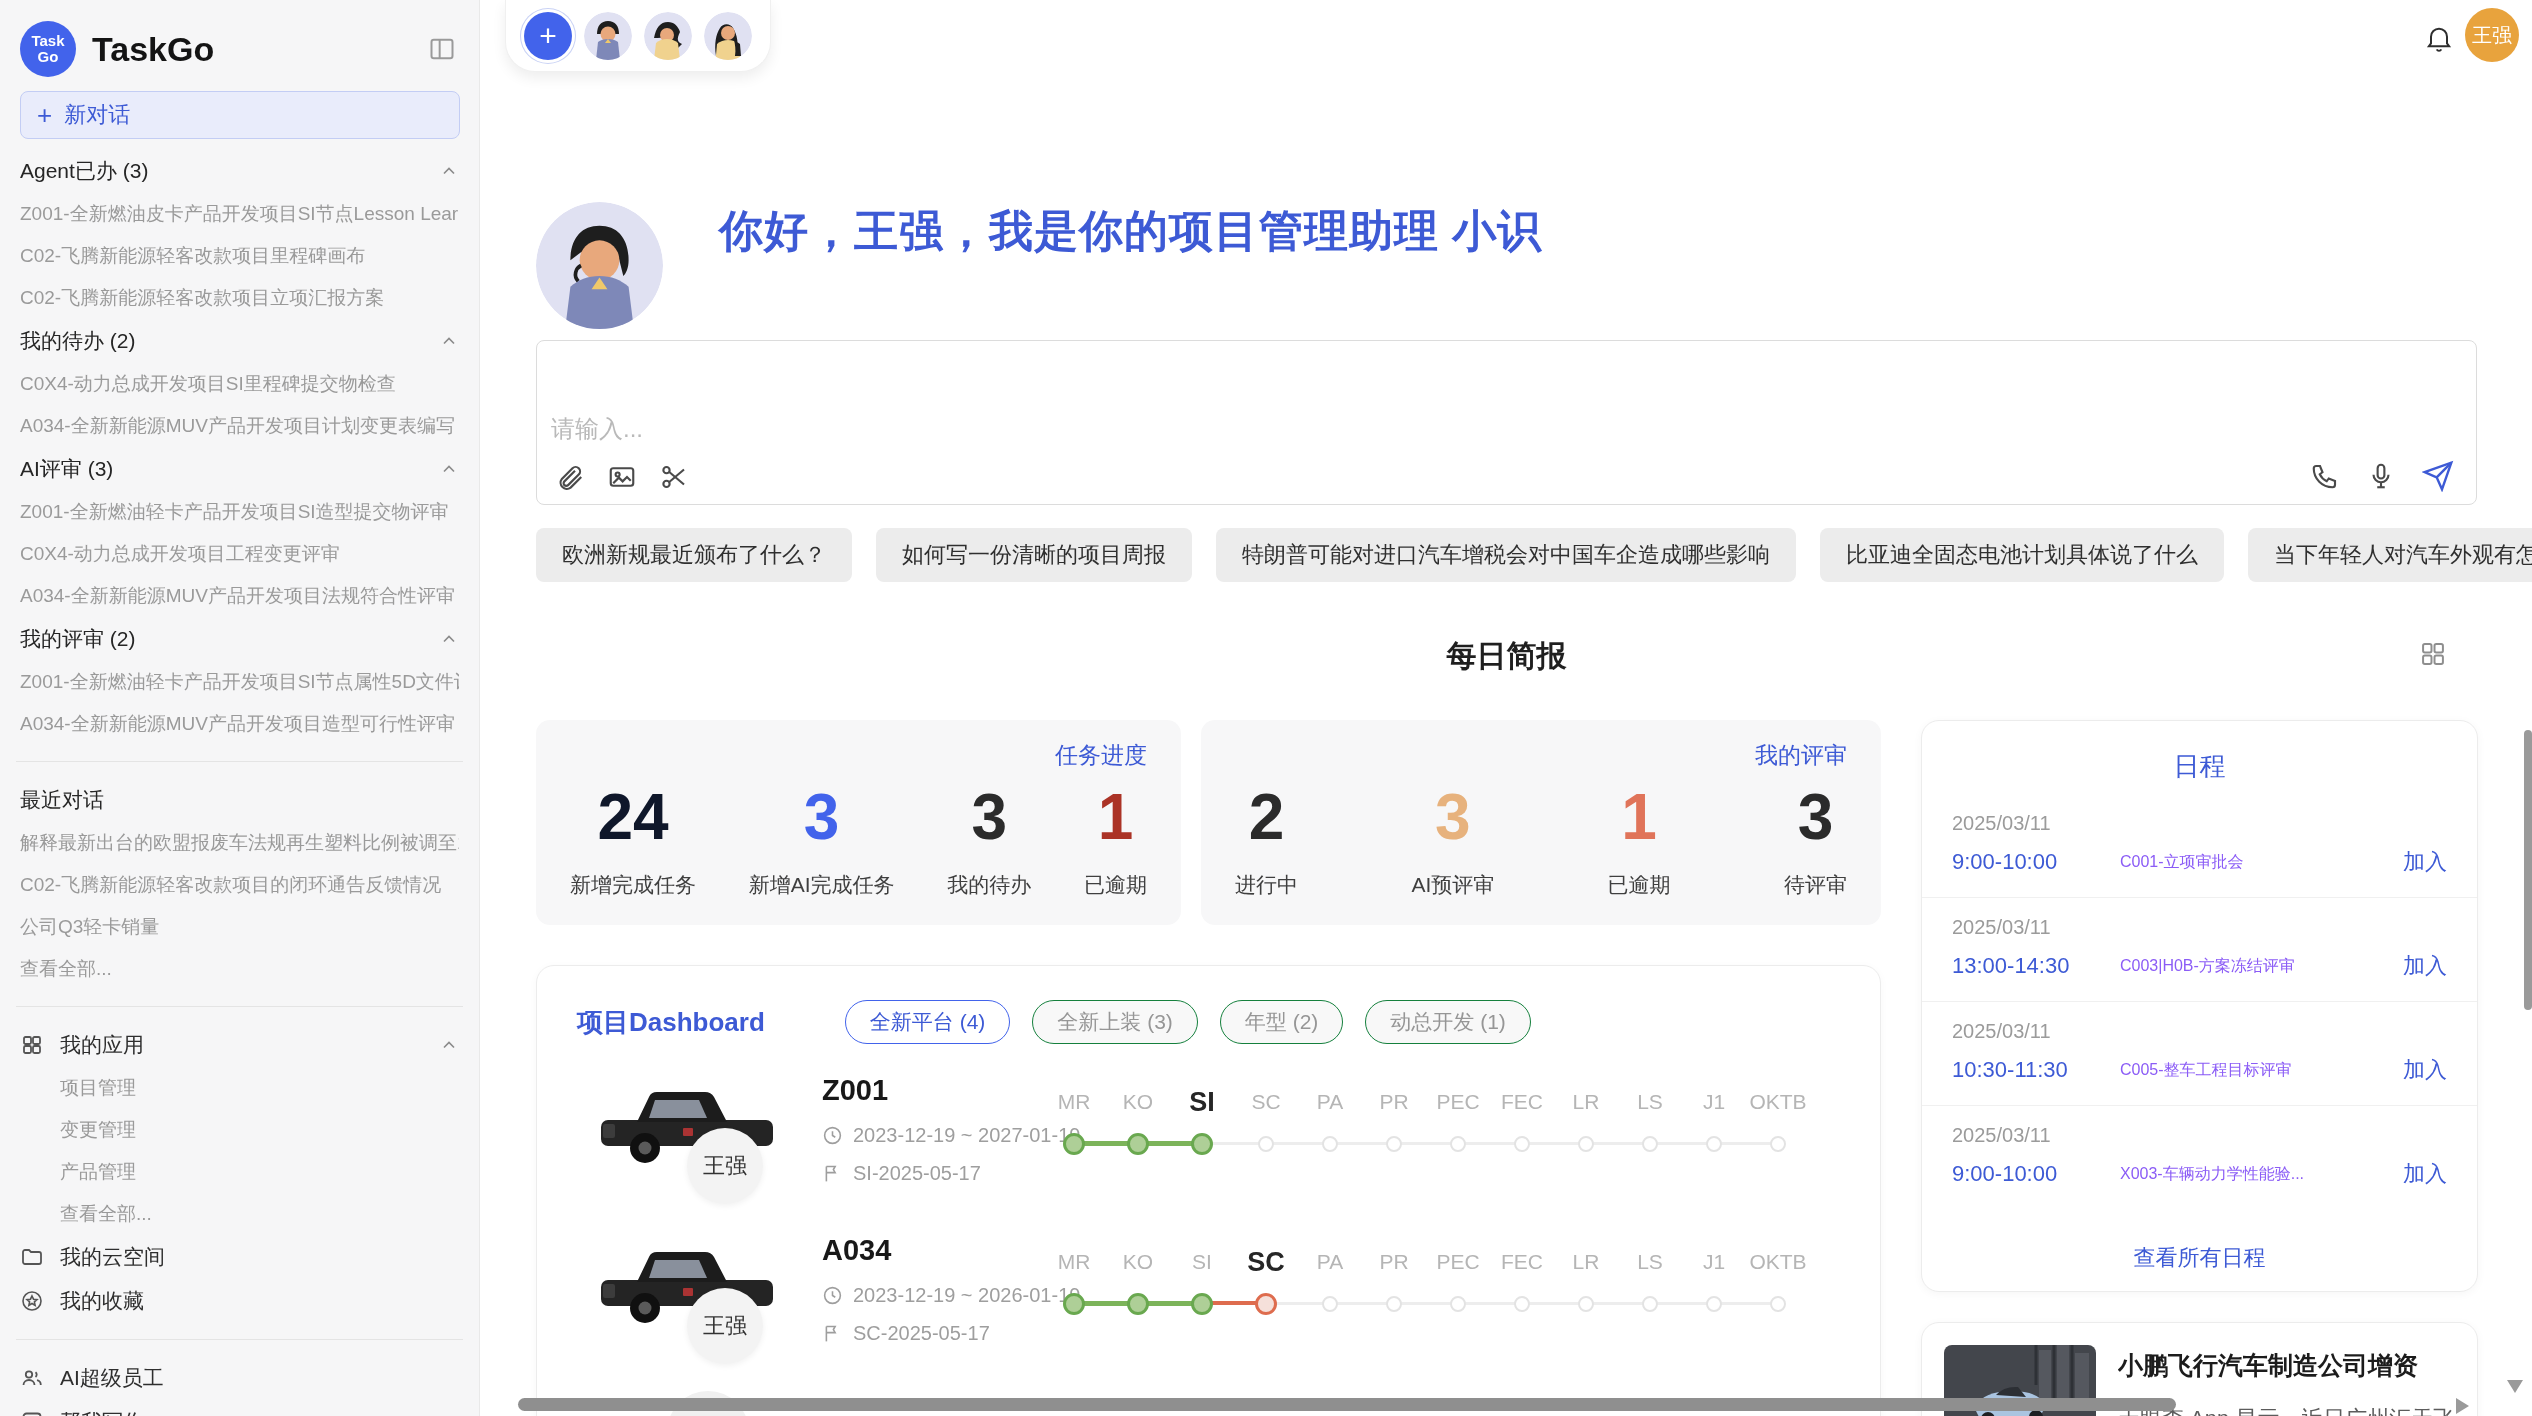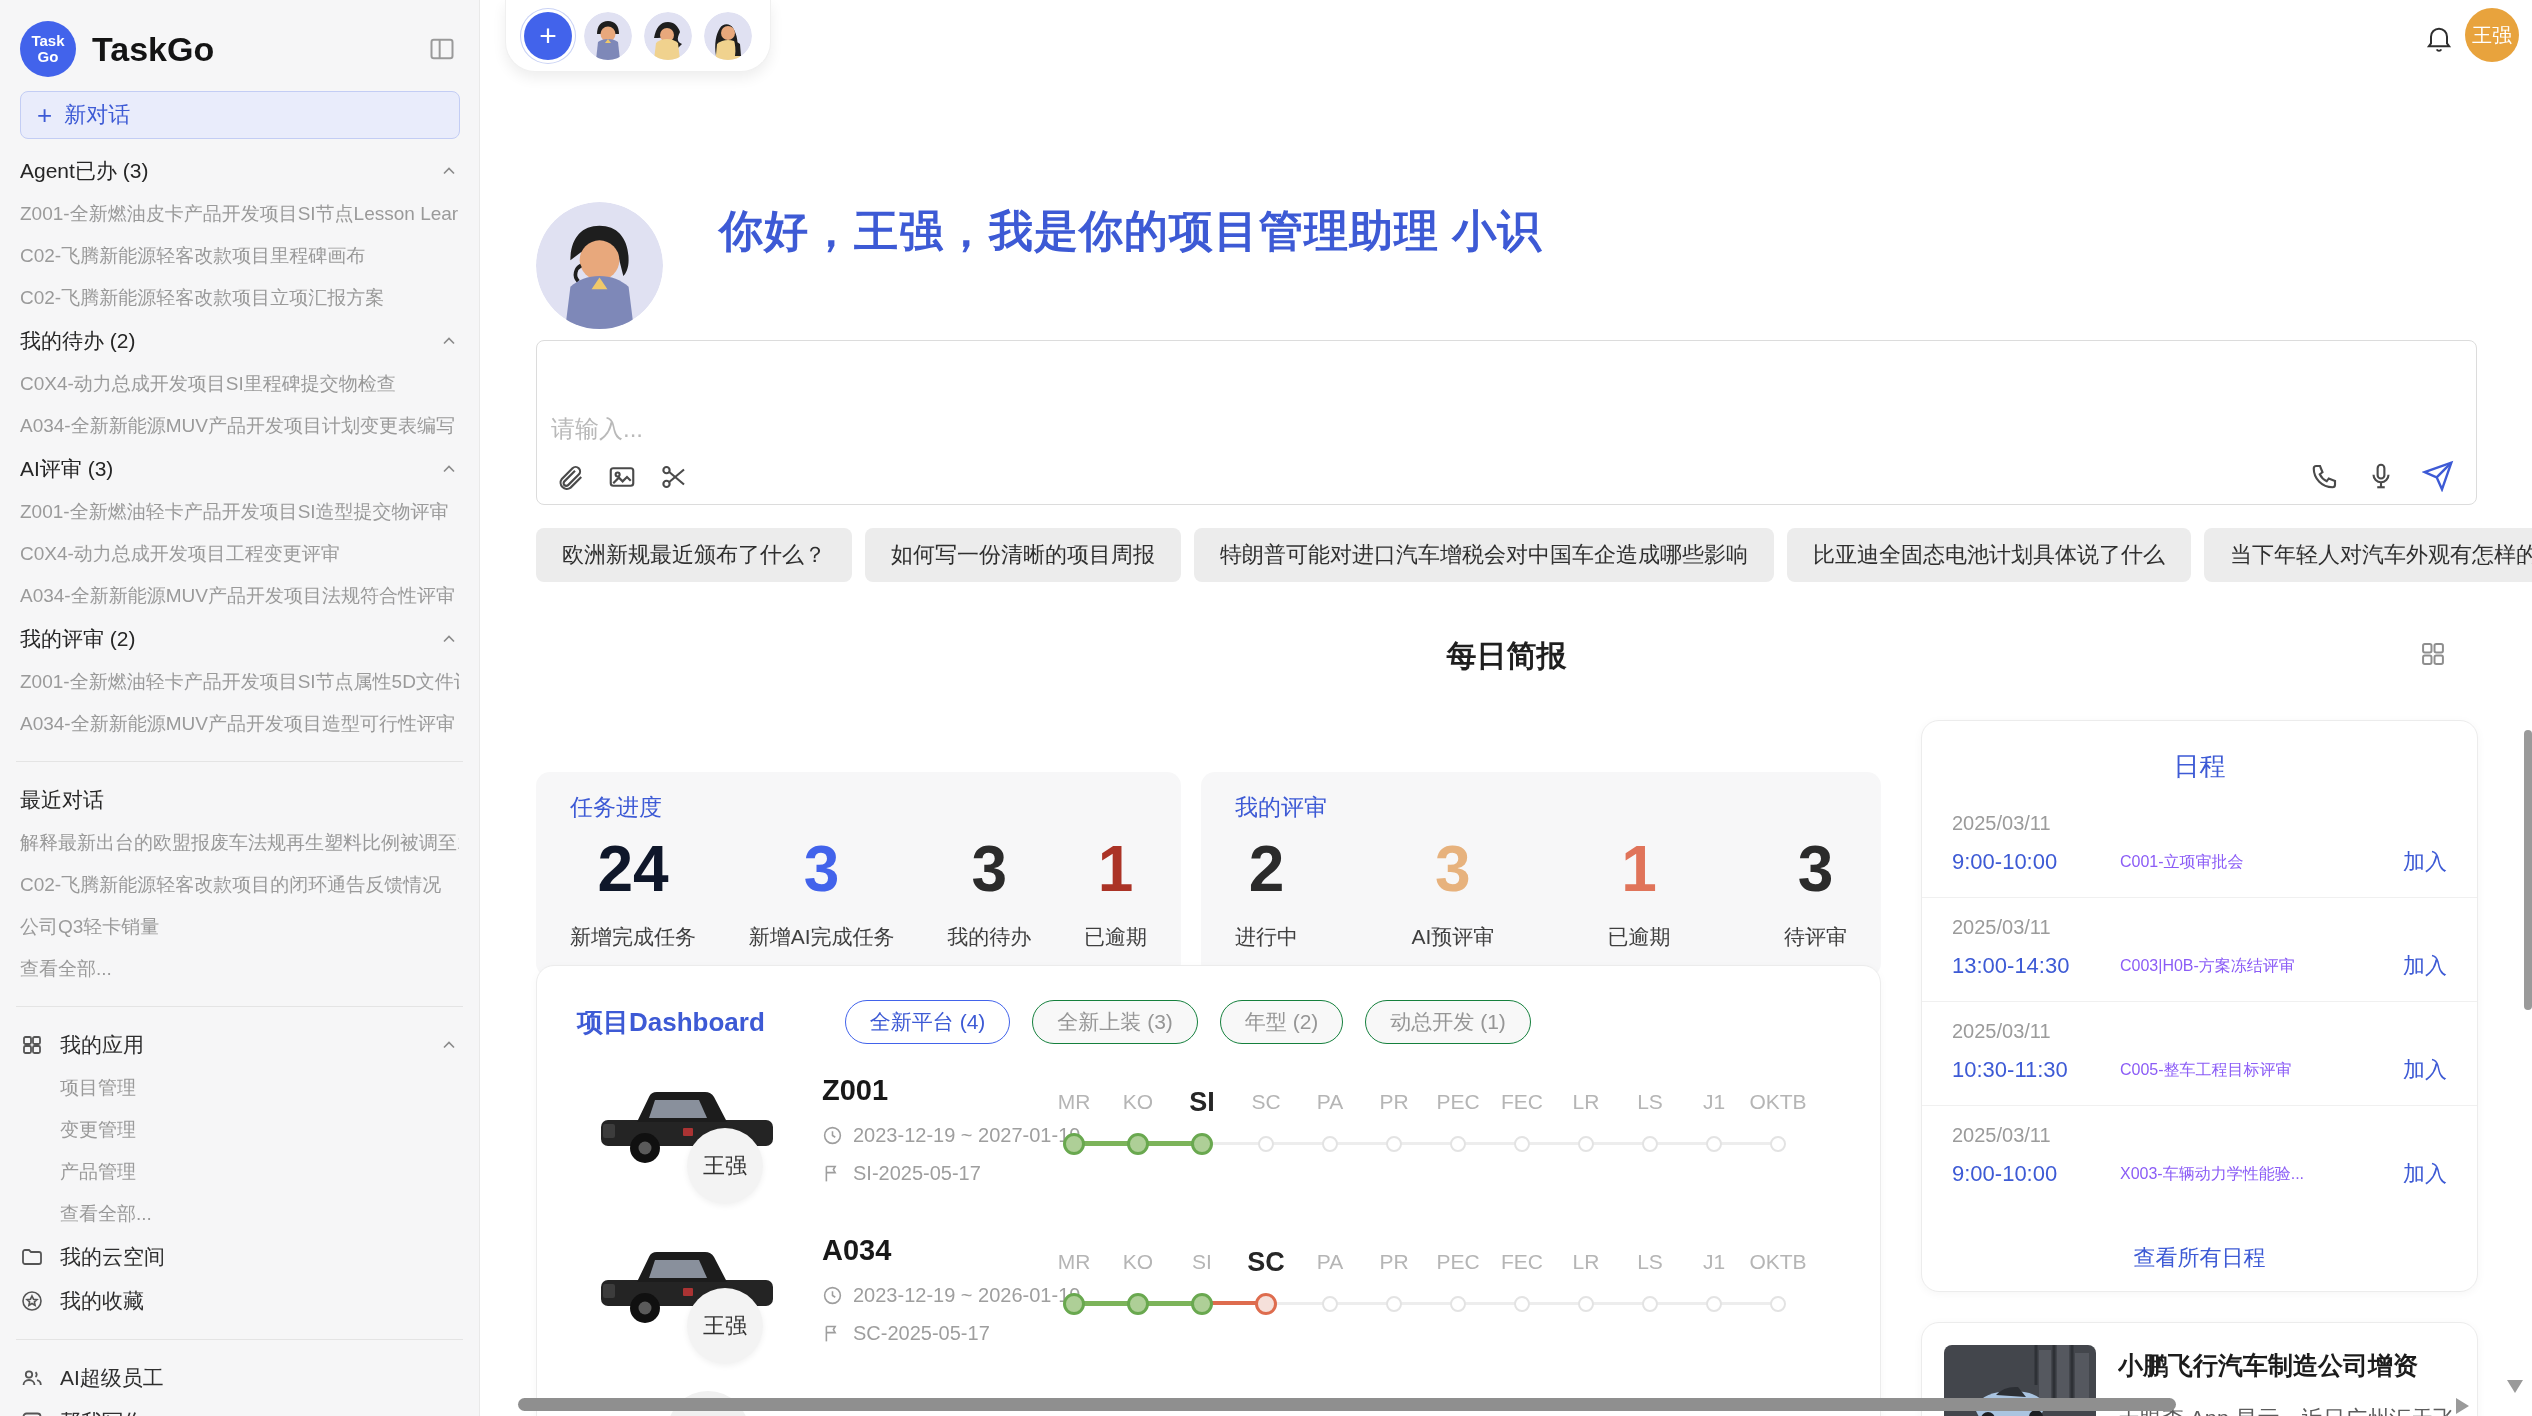--- a/index.html
+++ b/index.html
@@ -53,29 +53,29 @@
   .composer { position:absolute; left:55px; top:340px; width:1941px; height:165px;
     border:1px solid #dcdcdc; border-radius:8px; background:#fff; }
   .composer input { position:absolute; left:14px; top:62px; width:1200px; border:none; outline:none;
     font-size:24px; color:#333; background:transparent; font-family:inherit;margin-top:12px; }
   .composer input::placeholder { color:#b9b9b9; }
   .comp-left { position:absolute; left:18px; bottom:12px; display:flex; gap:22px; color:#4a4a4a; }
   .comp-right { position:absolute; right:22px; bottom:12px; display:flex; gap:26px; align-items:center; color:#4a4a4a; }
   .comp-ic { cursor:pointer; display:flex; }
   .send { color:#3d5ad5; }
 
-  .chips { position:absolute; left:55px; top:528px; width:1942px; display:flex; gap:13px; }
+  .chips { position:absolute; left:55px; top:528px; width:1942px; display:flex; gap:24px; }
   .chip { height:54px; display:flex; align-items:center; padding:0 26px; background:#ececec;
     border-radius:8px; font-size:22px; color:#2f2f2f; white-space:nowrap; cursor:pointer; }
 
   .brief-head { position:absolute; left:0; top:636px; width:100%; text-align:center;
     font-size:30px; font-weight:700; color:#1f1f1f; }
   .brief-menu { position:absolute; left:1938px; top:640px; color:#8e8e8e; cursor:pointer; }
 
-  .stat-card { position:absolute; top:772px; height:205px; background:#f7f7f8; border-radius:14px; padding:20px 34px; }
+  .stat-card { position:absolute; top:720px; height:205px; background:#f7f7f8; border-radius:14px; padding:20px 34px;text-align:right; }
   .stat-card.c1 { left:55px; width:645px; }
   .stat-card.c2 { left:720px; width:680px; }
   .stat-title { font-size:23px; color:#3d5ad5; }
   .stat-row { display:flex; justify-content:space-between; margin-top:10px; }
   .stat-col { display:flex; flex-direction:column; align-items:center; }
   .stat-num { font-size:64px; font-weight:600; line-height:1.15; }
   .stat-label { margin-top:16px; font-size:21px; color:#3f3f3f; }
 
   
   .dash { position:absolute; left:55px; top:965px; width:1345px; height:520px; background:#fff;

